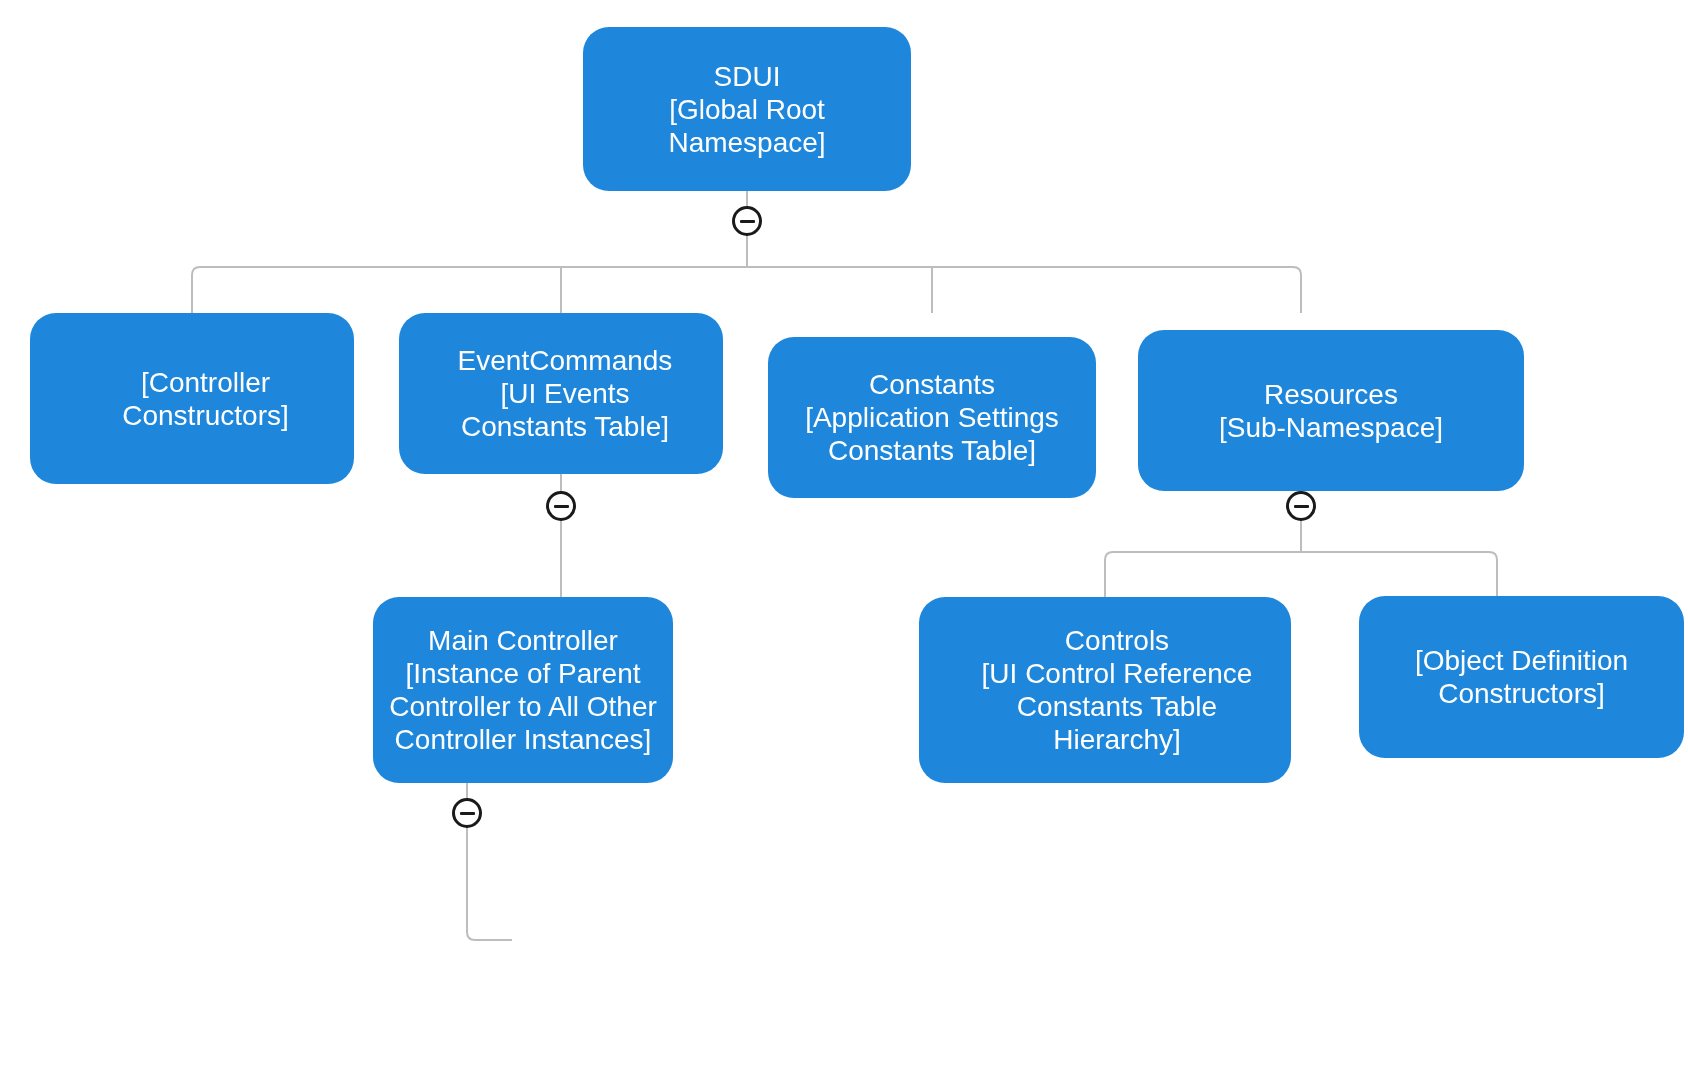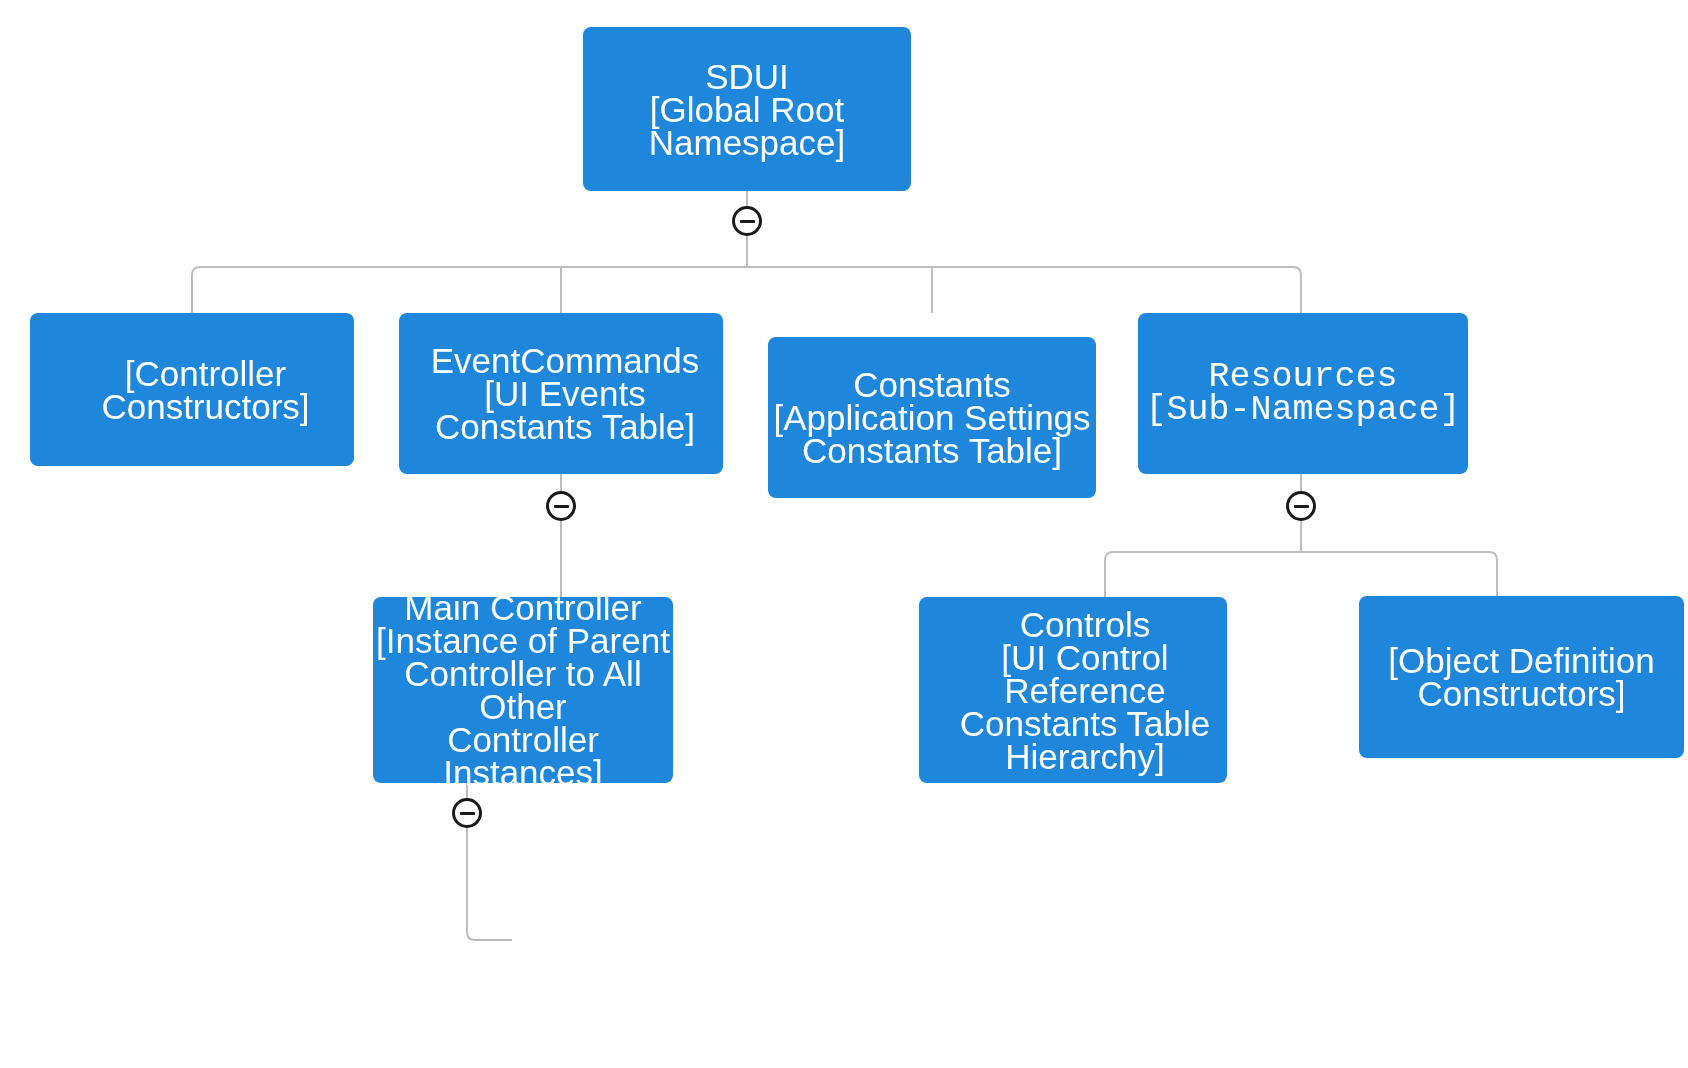--- a/index.html
+++ b/index.html
@@ -25,28 +25,28 @@
   .connectors path {
     fill: none;
     stroke: var(--connector, #BDBDBD);
     stroke-width: 2;
     stroke-linecap: butt;
   }
   .node {
     position: absolute;
     box-sizing: border-box;
     background: var(--node-fill, #1E87DC);
-    border-radius: 8px;
+    border-radius: 26px;
     color: var(--node-text, #FFFFFF);
     display: flex;
     align-items: center;
     justify-content: center;
     text-align: center;
     white-space: pre-line;
-    font-size: 35px;
+    font-size: 28px;
     line-height: 33px;
     cursor: default;
     user-select: none;
   }
   .collapse {
     position: absolute;
     box-sizing: border-box;
     width: 30px;
     height: 30px;
     border: 3px solid var(--collapse-stroke, #1A1A1A);
@@ -83,40 +83,40 @@
     <path d="M467 783 V932 Q467 940 475 940 H512"></path>
 
     <path d="M1301 474 V552"></path>
     <path d="M1105 597 V560 Q1105 552 1113 552 H1489 Q1497 552 1497 560 V596"></path>
   </svg>
 
   <div class="node" style="left:583px; top:27px; width:328px; height:164px;">SDUI
 [Global Root
 Namespace]</div>
 
-  <div class="node" style="left:30px; top:313px; width:324px; height:153px;padding-left:27px;">[Controller
+  <div class="node" style="left:30px; top:313px; width:324px; height:171px;padding-left:27px;">[Controller
 Constructors]</div>
 
   <div class="node" style="left:399px; top:313px; width:324px; height:161px;padding-left:8px;">EventCommands
 [UI Events
 Constants Table]</div>
 
   <div class="node" style="left:768px; top:313px; width:328px; height:161px;margin-top:24px;">Constants
 [Application Settings
 Constants Table]</div>
 
-  <div class="node" style="left:1138px; top:313px; width:330px; height:161px;font-family:Liberation Mono, monospace;">Resources
+  <div class="node" style="left:1138px; top:330px; width:386px; height:161px;">Resources
 [Sub-Namespace]</div>
 
   <div class="node" style="left:373px; top:597px; width:300px; height:186px;">Main Controller
 [Instance of Parent
 Controller to All Other
 Controller Instances]</div>
 
-  <div class="node" style="left:919px; top:597px; width:308px; height:186px;padding-left:24px;">Controls
+  <div class="node" style="left:919px; top:597px; width:372px; height:186px;padding-left:24px;">Controls
 [UI Control Reference
 Constants Table
 Hierarchy]</div>
 
   <div class="node" style="left:1335px; top:596px; width:325px; height:162px;margin-left:24px;">[Object Definition
 Constructors]</div>
 
 
   <div class="collapse" style="left:732px; top:206px;">
     <span class="minus-bar"></span>

